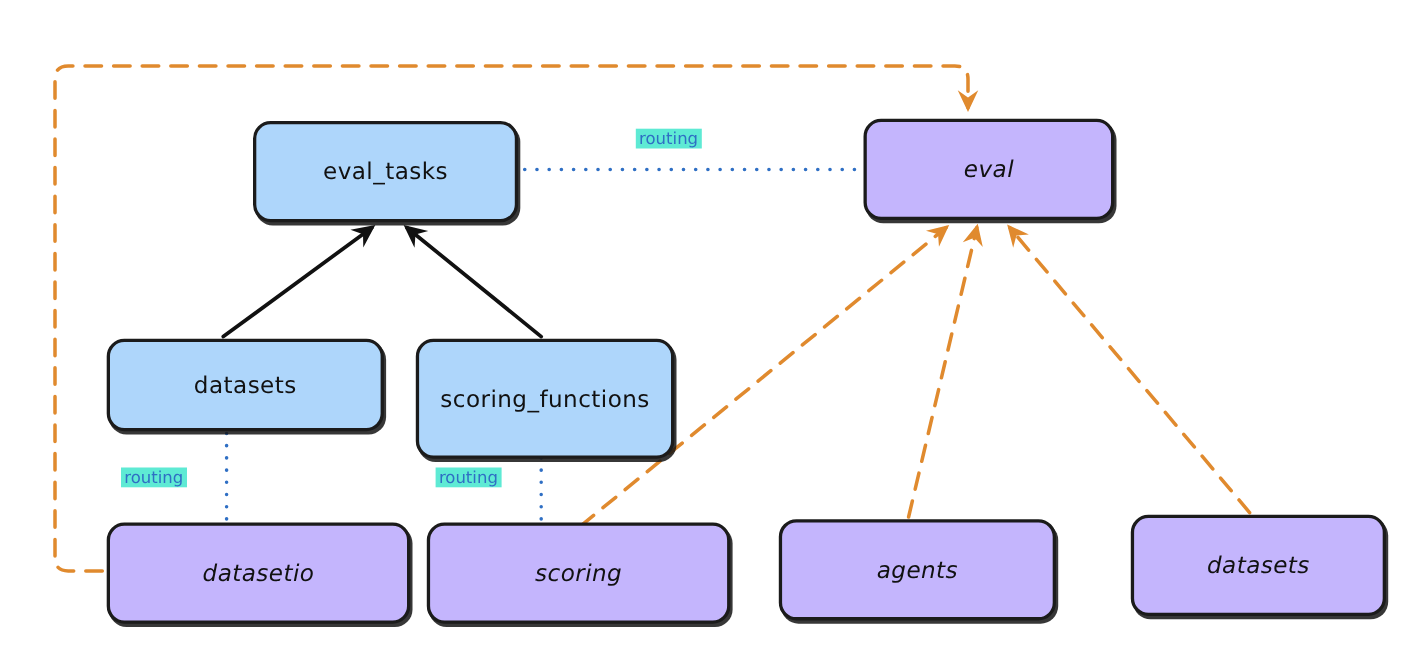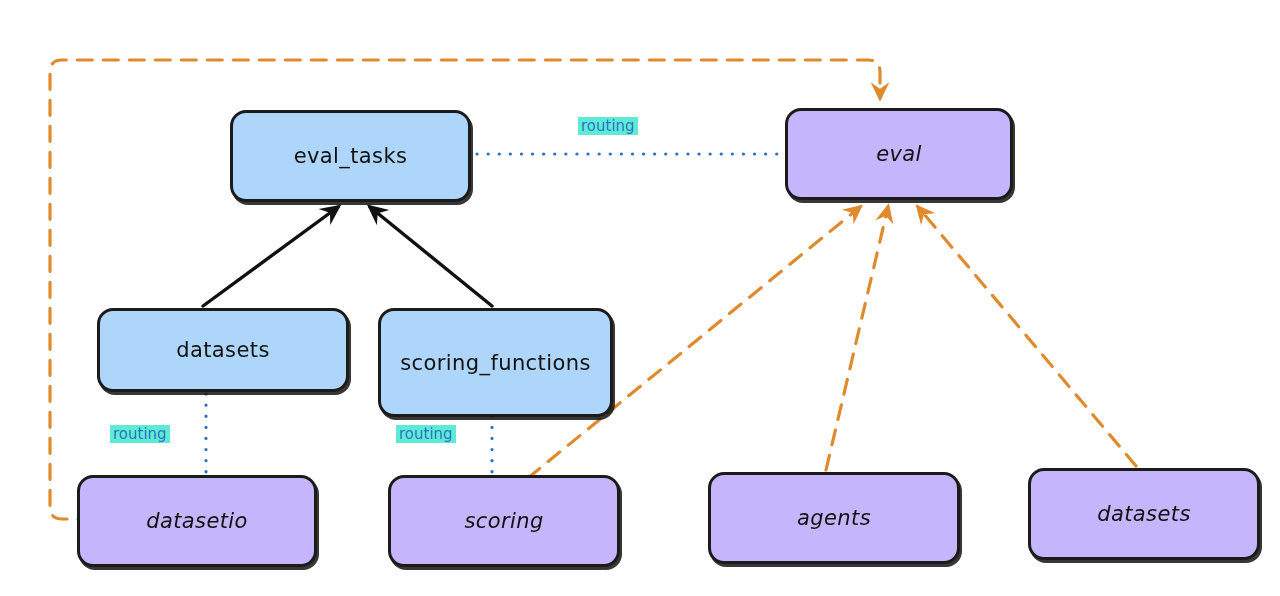--- a/index.html
+++ b/index.html
@@ -97,25 +97,25 @@
   </div>
 
   <div class="node blue" style="left:97px; top:308px; width:252px; height:84px;">
     <span class="node-label">datasets</span>
   </div>
 
   <div class="node blue" style="left:378px; top:308px; width:235px; height:109px;">
     <span class="node-label">scoring_functions</span>
   </div>
 
-  <div class="node green" style="left:77px; top:475px; width:240px; height:92px;">
+  <div class="node green" style="left:97px; top:475px; width:276px; height:92px;">
     <span class="node-label">datasetio</span>
   </div>
 
-  <div class="node green" style="left:388px; top:475px; width:232px; height:92px;">
+  <div class="node green" style="left:388px; top:475px; width:276px; height:92px;">
     <span class="node-label">scoring</span>
   </div>
 
   <div class="node green" style="left:708px; top:472px; width:252px; height:92px;">
     <span class="node-label">agents</span>
   </div>
 
   <div class="node green" style="left:1028px; top:468px; width:232px; height:92px;">
     <span class="node-label">datasets</span>
   </div>

